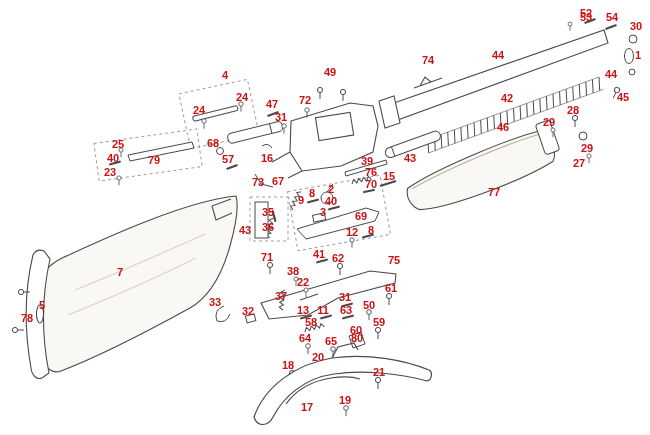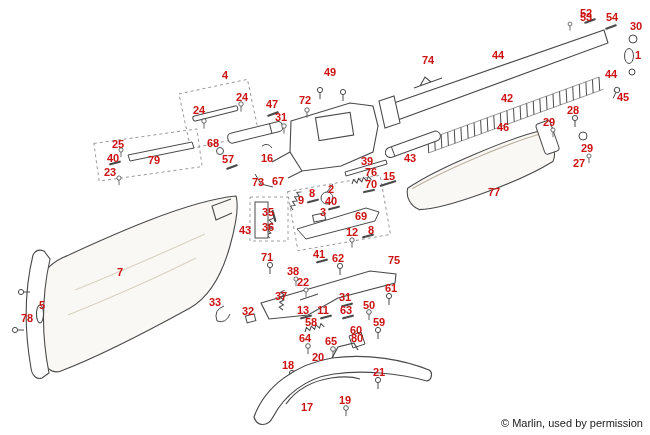--- a/index.html
+++ b/index.html
@@ -293,14 +293,13 @@
       <span class="part-label" style="left: 379px; top: 322px; color: rgb(204, 18, 18);">59</span>
       <span class="part-label" style="left: 356px; top: 330px; color: rgb(204, 18, 18);">60</span>
       <span class="part-label" style="left: 357px; top: 338px; color: rgb(204, 18, 18);">80</span>
       <span class="part-label" style="left: 288px; top: 365px; color: rgb(204, 18, 18);">18</span>
       <span class="part-label" style="left: 318px; top: 357px; color: rgb(204, 18, 18);">20</span>
       <span class="part-label" style="left: 379px; top: 372px; color: rgb(204, 18, 18);">21</span>
       <span class="part-label" style="left: 307px; top: 407px; color: rgb(204, 18, 18);">17</span>
       <span class="part-label" style="left: 345px; top: 400px; color: rgb(204, 18, 18);">19</span>
     </div>
 
-  <div id="copyright">© Marlin, used by permission</div>
 </div>
 
 </body></html>

